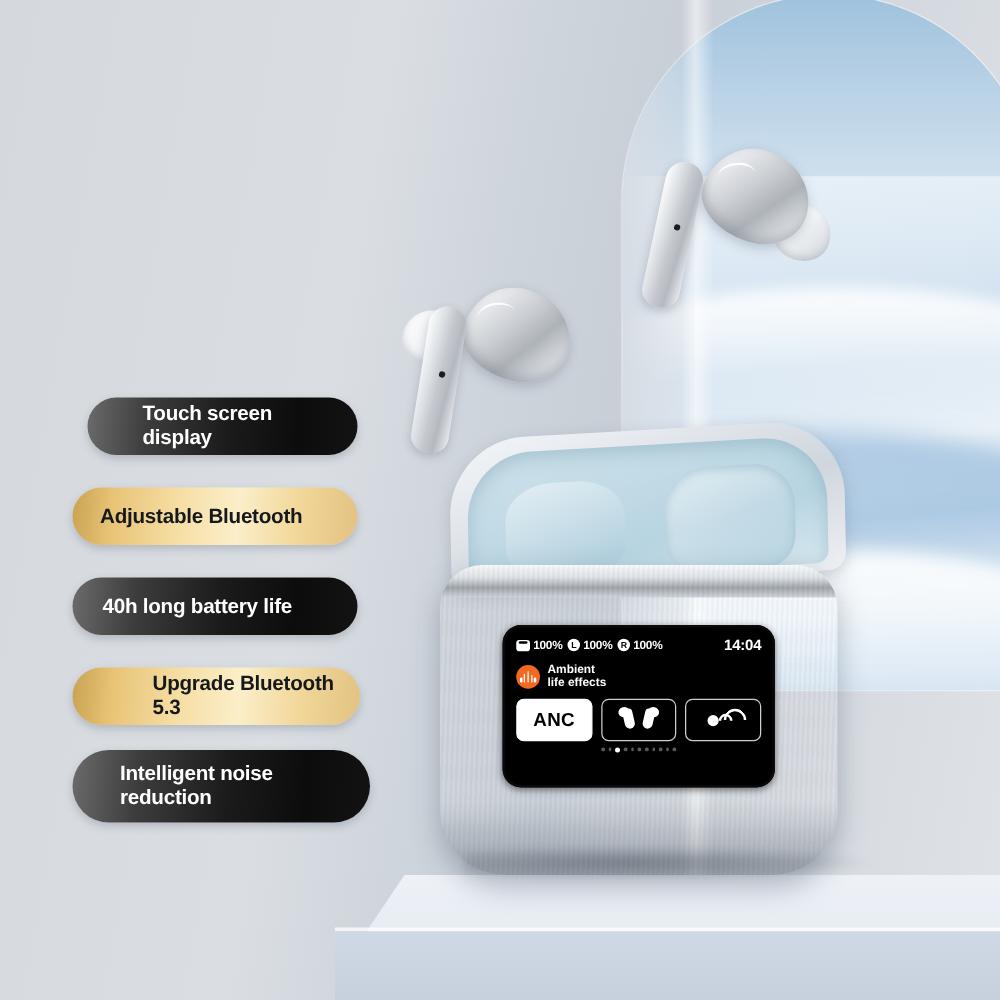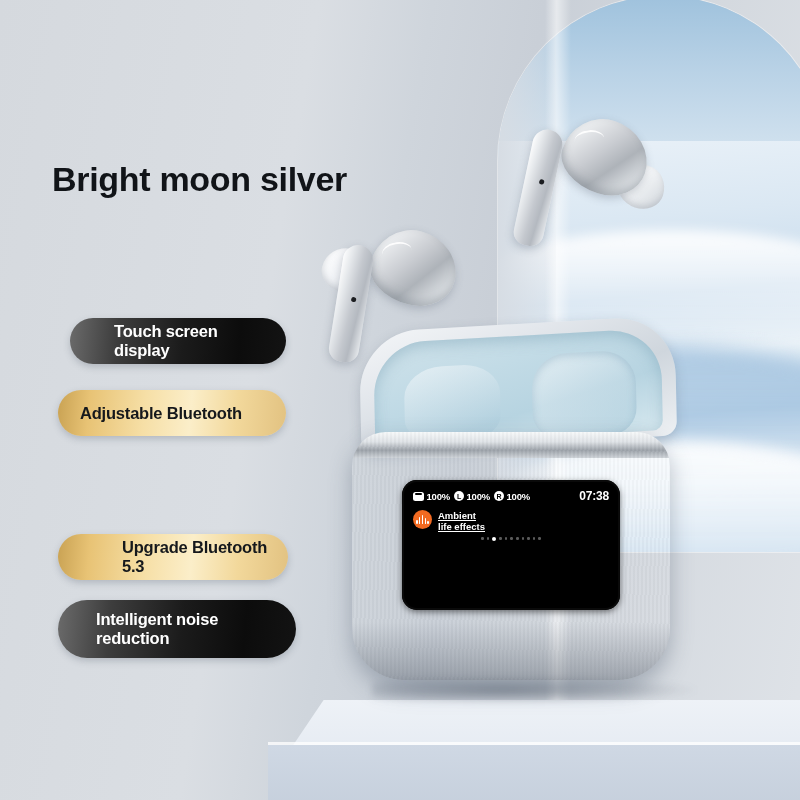--- a/index.html
+++ b/index.html
@@ -152,21 +152,21 @@
   
   #budLeft { left:345px; top:200px; transform:rotate(14deg); }
   #budLeft .body { left:40px; top:12px; }
   #budLeft .stem { left:16px; top:40px; transform:rotate(-5deg); }
   #budLeft .mic  { left:30px; top:92px; }
   #budLeft .tip  { left:-6px; top:46px;
       background:linear-gradient(120deg,#ffffff 0%, #f2f4f7 45%, #dde1e6 100%); }
   #budLeft .ring { left:48px; top:28px; }
 
   
-  #case { position:absolute; left:352px; top:432px; width:318px; height:258px; }
+  #case { position:absolute; left:352px; top:452px; width:318px; height:258px; }
 
   .lid {
     position:absolute; left:8px; top:-108px; width:316px; height:120px;
     border-radius:60px 60px 14px 14px;
     background:linear-gradient(160deg,#f4f6f8 0%, #e3e7ec 30%, #cfd6dd 62%, #eef1f4 100%);
     transform:rotate(-3.2deg) skewX(-2deg);
     box-shadow:0 4px 12px rgba(100,112,128,.3);
     overflow:hidden;
   }
   .lid .inner {
@@ -231,21 +231,21 @@
     content:""; position:absolute; left:2px; top:1.5px; width:7px; height:1.6px;
     background:#000; border-radius:1px;
   }
   .lr {
     width:10px; height:10px; border-radius:50%; background:#fff; color:#000;
     font-size:7px; font-weight:700; display:flex; align-items:center; justify-content:center;
     line-height:1;
   }
   .clock { font-size:12px; font-weight:700; }
 
-  .ambient { display:flex; gap:6px; margin-top:7px;text-decoration:underline; }
+  .ambient { display:flex; align-items:center; gap:6px; margin-top:7px; }
   .amb-ic {
     width:19px; height:19px; border-radius:50%; background:#f26a21;
     display:flex; align-items:flex-end; justify-content:center; gap:1.3px;
     padding-bottom:5px; flex:none;
   }
   .amb-ic i { display:block; width:1.6px; background:#fff; border-radius:1px; }
   .amb-ic i:nth-child(1){height:4px}
   .amb-ic i:nth-child(2){height:7px}
   .amb-ic i:nth-child(3){height:9px}
   .amb-ic i:nth-child(4){height:6px}
@@ -310,27 +310,29 @@
     <div class="drift3"></div>
     <div class="glassL"></div>
   </div>
 
   <div class="seam"></div>
 
   <div class="pedestal-top"></div>
   <div class="ped-edge"></div>
   <div class="pedestal-face"></div>
 
-  <div class="headline">Bright moon silver</div>
 
   <div class="pill dark" id="pill1">
     <span class="txt">Touch screen display</span>
   </div>
   <div class="pill gold" id="pill2">
     <span class="txt">Adjustable Bluetooth</span>
+  </div>
+  <div class="pill dark" id="pill3">
+    <span class="txt">40h long battery life</span>
   </div>
   <div class="pill gold" id="pill4">
     <span class="txt">Upgrade Bluetooth 5.3</span>
   </div>
   <div class="pill dark two" id="pill5">
     <span class="txt">Intelligent noise reduction</span>
   </div>
 
   <div class="bud" id="budTop">
     <div class="tip"></div>
@@ -374,37 +376,55 @@
             </div>
             <div class="batt">
               <span class="lr">L</span>
               <span>100%</span>
             </div>
             <div class="batt">
               <span class="lr">R</span>
               <span>100%</span>
             </div>
           </div>
-          <div class="clock">07:38</div>
+          <div class="clock">14:04</div>
         </div>
 
         <div class="ambient">
           <span class="amb-ic">
             <i></i>
               <i></i>
               <i></i>
               <i></i>
               <i></i>
           </span>
           <span class="amb-txt">
             <span>Ambient</span><br>
             <span>life effects</span>
           </span>
         </div>
 
+        <div class="controls">
+          <div class="ctl active">
+            <span class="anc">ANC</span>
+          </div>
+          <div class="ctl">
+            <span class="buds-ic">
+                <b></b>
+                <b></b>
+              </span>
+          </div>
+          <div class="ctl">
+            <span class="wave-ic">
+              <span class="dot"></span>
+                <span class="a1"></span>
+                <span class="a2"></span>
+            </span>
+          </div>
+        </div>
 
         <div class="dots" id="pagedots">
             <span></span>
             <span></span>
             <span class="on"></span>
             <span></span>
             <span></span>
             <span></span>
             <span></span>
             <span></span>

